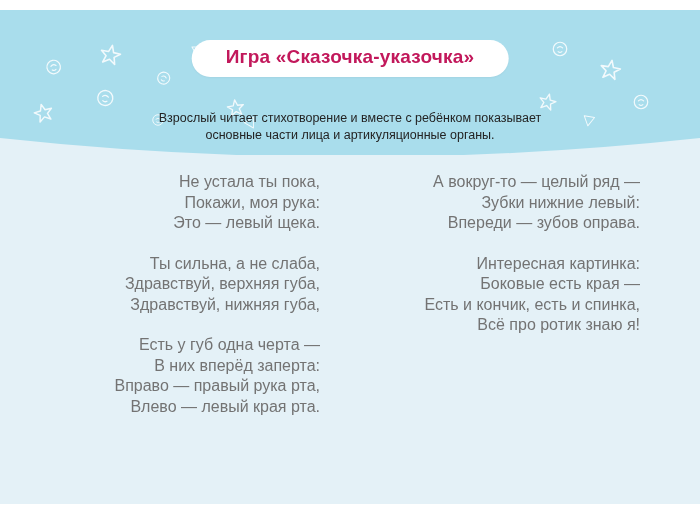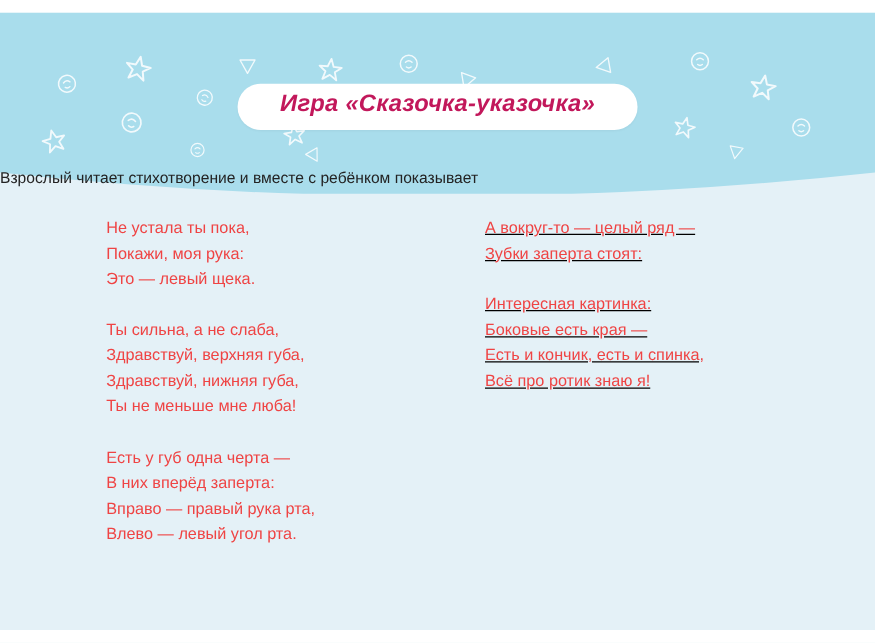--- a/index.html
+++ b/index.html
@@ -49,45 +49,44 @@
     pointer-events: none;
   }
   .doodle {
     position: absolute;
     opacity: 0.85;
   }
   
   .title-pill {
     position: absolute;
     left: 50%;
-    top: 67px;
+    top: 40px;
     transform: translateX(-50%);
     background: #ffffff;
     border-radius: 24px;
     padding: 7px 34px 9px 34px;
     box-shadow: 0 1px 2px rgba(0,0,0,0.04);
     z-index: 5;
-    font-style: italic;
   }
   .title-text {
     font-size: 19px;
     font-weight: bold;
     color: #c2185b;
     letter-spacing: 0.2px;
     white-space: nowrap;
     line-height: 1.1;
   }
   
   .subtitle {
     position: absolute;
     left: 0;
     top: 110px;
     width: 700px;
+    text-align: center;
     z-index: 5;
-    margin-top: 24px;
   }
   .subtitle-line {
     font-size: 12.5px;
     color: #232323;
     line-height: 17px;
     white-space: nowrap;
   }
   
   .poem-area {
     position: absolute;
@@ -95,30 +94,31 @@
     top: 172px;
     width: 700px;
     display: flex;
     z-index: 4;
   }
   .poem-col {
     width: 320px;
     box-sizing: border-box;
   }
   .poem-col.left  { padding-left: 85px; }
-  .poem-col.right { padding-left: 68px; text-decoration: underline; }
+  .poem-col.right { padding-left: 68px; }
   .stanza {
     margin-bottom: 20px;
   }
   .stanza:last-child { margin-bottom: 10px; }
   .poem-line {
-    font-size: 13px;
-    color: #ef4444;
+    font-size: 16px;
+    color: #737373;
     line-height: 20.5px;
     white-space: nowrap;
+    text-align: right;
   }
 </style>
 </head>
 <body>
 
 <div id="page">
 
   <div class="card-body"></div>
 
   <div class="header-band">
@@ -197,48 +197,49 @@
           <path d="M12 3.5 L21 19.5 L3 19.5 Z" fill="none" stroke="#ffffff" stroke-width="1.6" stroke-linejoin="round"></path>
         </svg></span>
     </div>
 
   <div class="title-pill">
     <div class="title-text">Игра «Сказочка-указочка»</div>
   </div>
 
   <div class="subtitle">
     <div class="subtitle-line">Взрослый читает стихотворение и вместе с ребёнком показывает</div>
+    <div class="subtitle-line">основные части лица и артикуляционные органы.</div>
   </div>
 
   <div class="poem-area">
 
     <div class="poem-col left">
       <div class="stanza">
         <div class="poem-line">Не устала ты пока,</div>
         <div class="poem-line">Покажи, моя рука:</div>
         <div class="poem-line">Это — левый щека.</div>
       </div>
       <div class="stanza">
         <div class="poem-line">Ты сильна, а не слаба,</div>
         <div class="poem-line">Здравствуй, верхняя губа,</div>
         <div class="poem-line">Здравствуй, нижняя губа,</div>
-        <div class="poem-line">Ты не меньше мне люба!</div>
       </div>
       <div class="stanza">
         <div class="poem-line">Есть у губ одна черта —</div>
         <div class="poem-line">В них вперёд заперта:</div>
         <div class="poem-line">Вправо — правый рука рта,</div>
-        <div class="poem-line">Влево — левый угол рта.</div>
+        <div class="poem-line">Влево — левый края рта.</div>
       </div>
     </div>
 
     <div class="poem-col right">
       <div class="stanza">
         <div class="poem-line">А вокруг-то — целый ряд —</div>
-        <div class="poem-line">Зубки заперта стоят:</div>
+        <div class="poem-line">Зубки нижние левый:</div>
+        <div class="poem-line">Впереди — зубов оправа.</div>
       </div>
       <div class="stanza">
         <div class="poem-line">Интересная картинка:</div>
         <div class="poem-line">Боковые есть края —</div>
         <div class="poem-line">Есть и кончик, есть и спинка,</div>
         <div class="poem-line">Всё про ротик знаю я!</div>
       </div>
     </div>
 
   </div>

